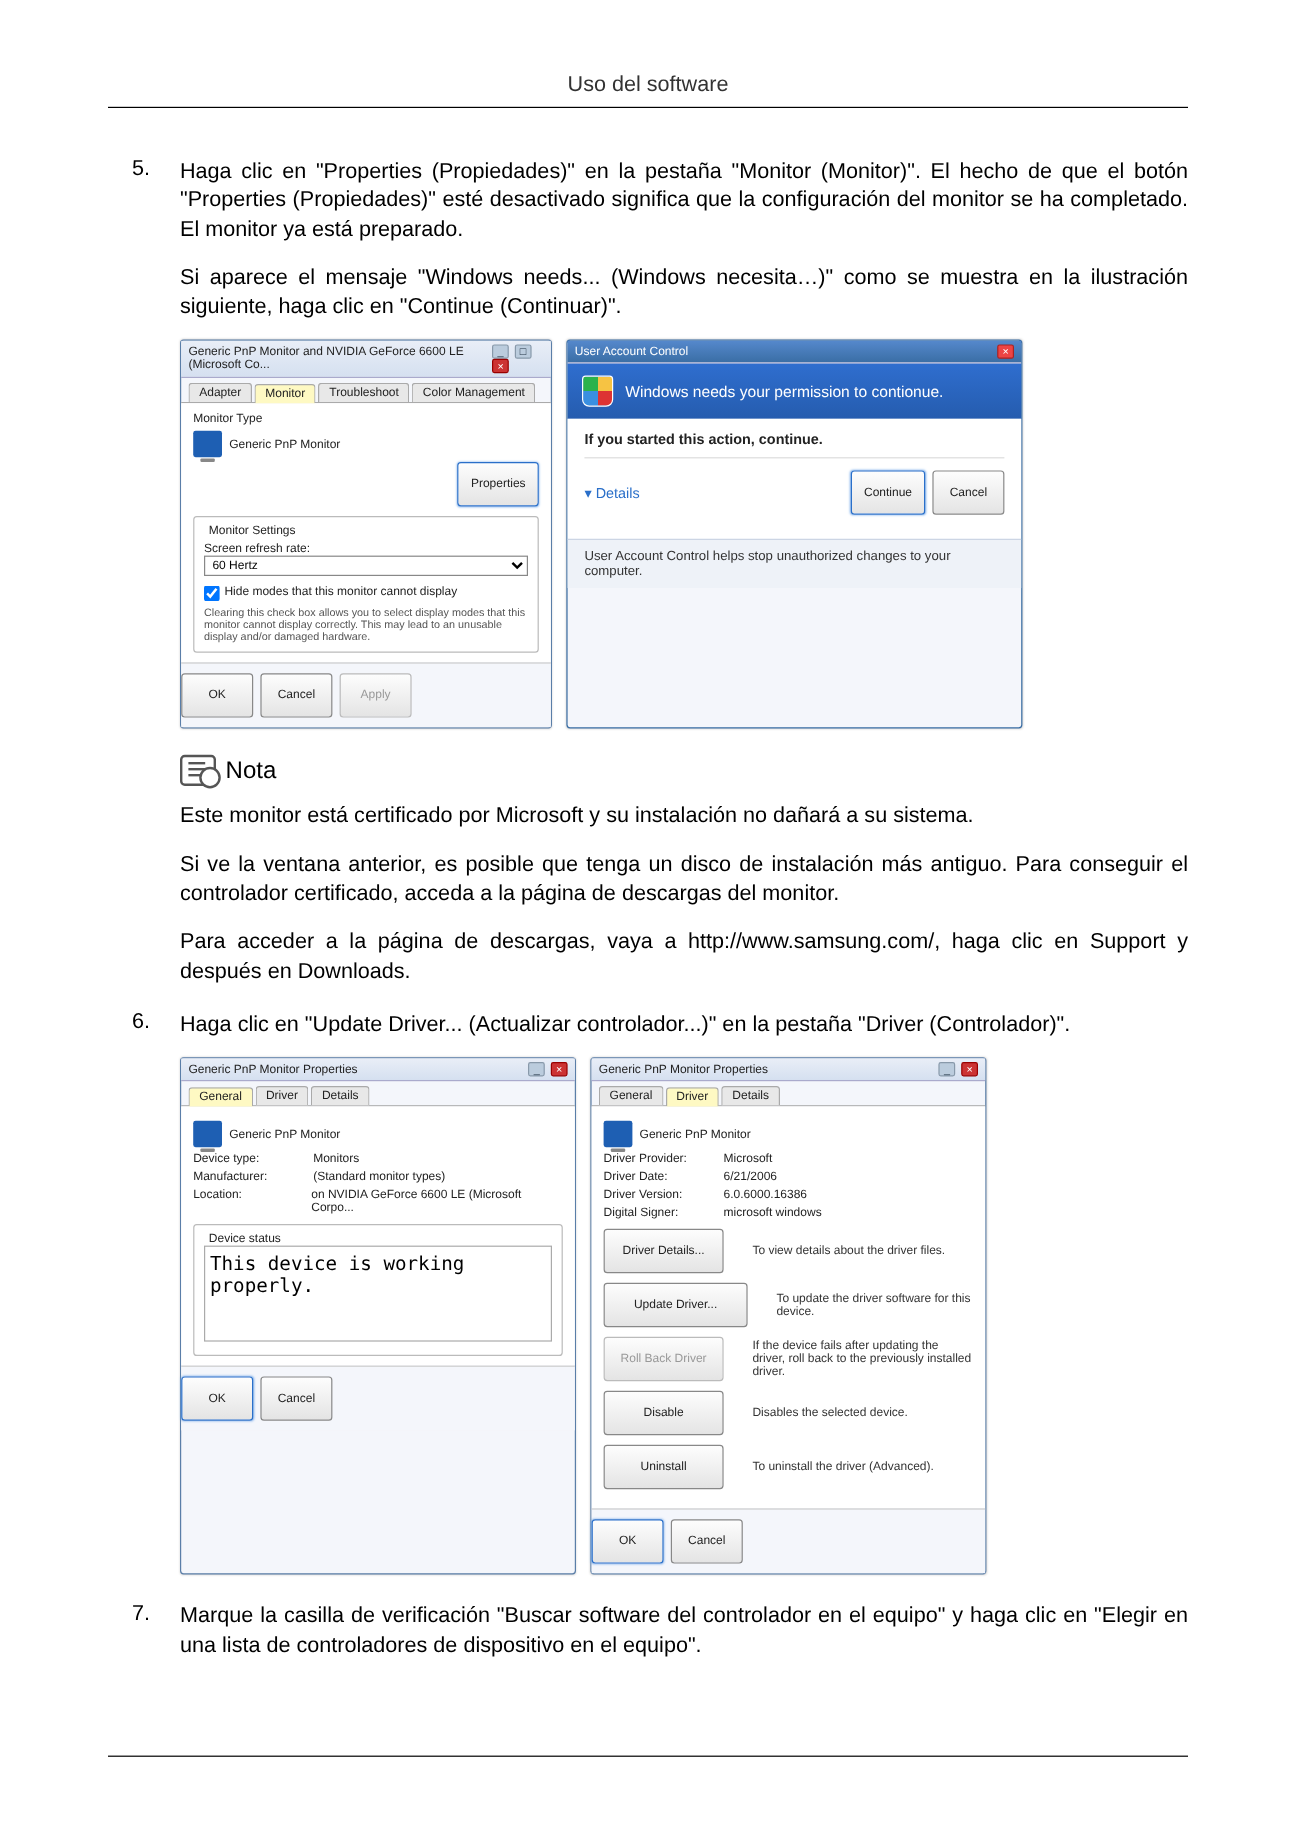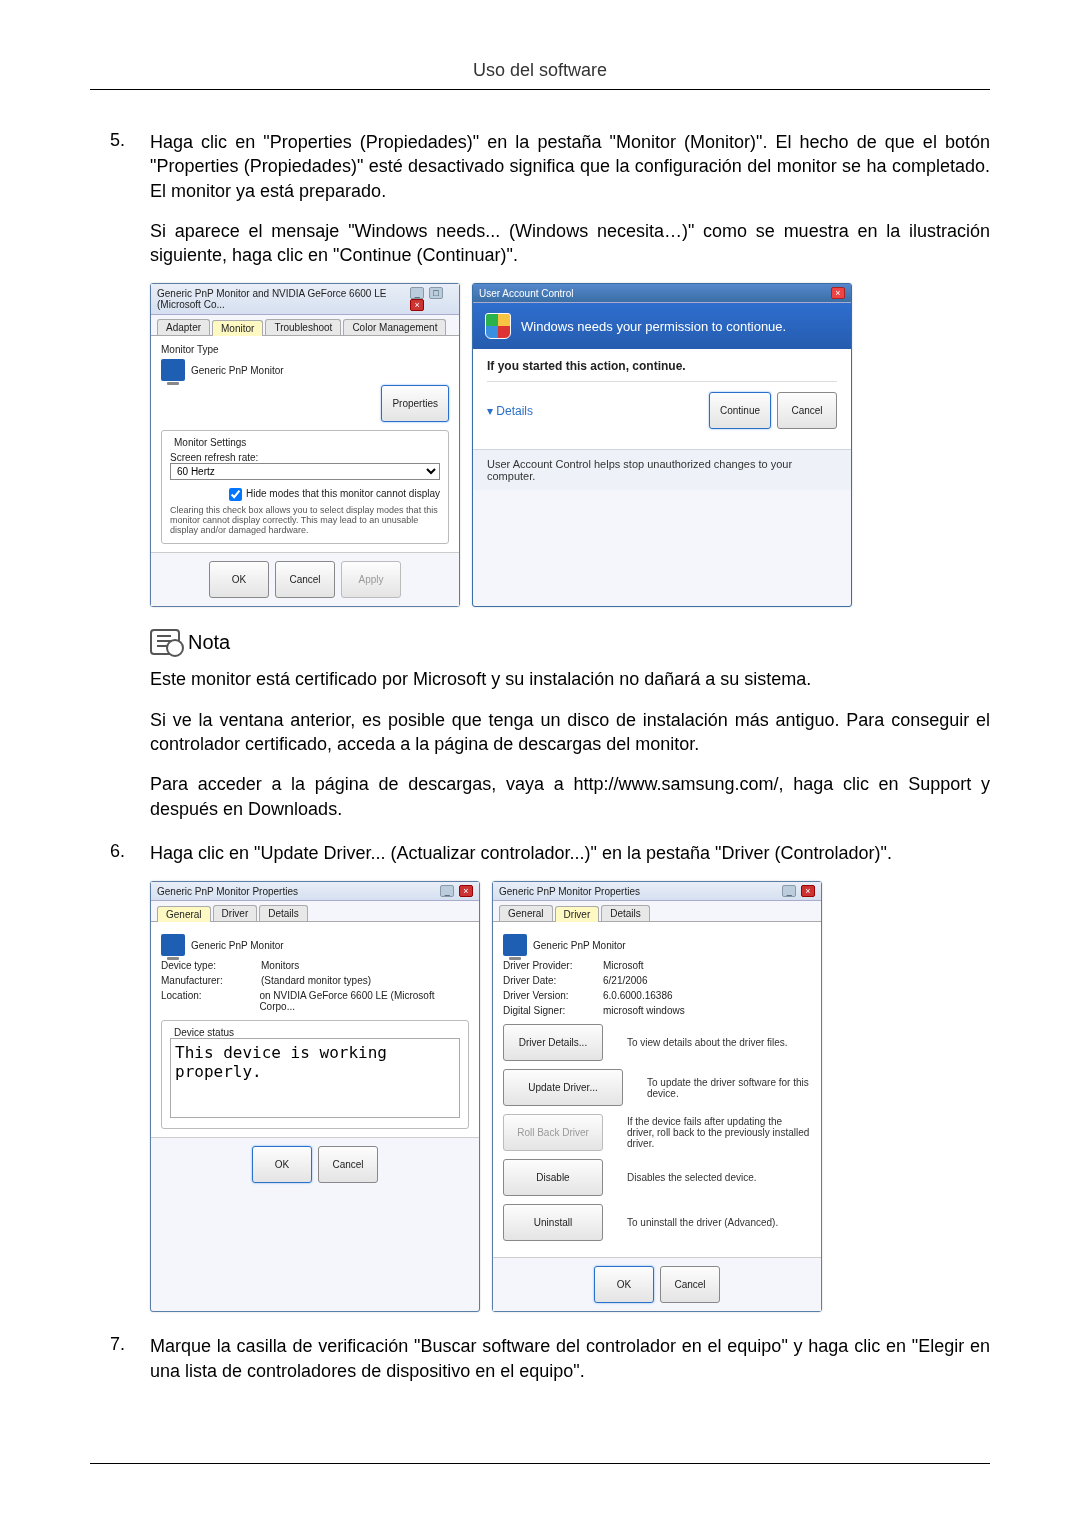--- a/index.html
+++ b/index.html
@@ -122,22 +122,22 @@
   }
   .btn.default { border-color:#2a6fc9; box-shadow:0 0 2px #6aa3e8; }
   .btn.disabled { color:#999; border-color:#bbb; }
   select.fake {
     width: 100%;
     font-size: 10px;
     padding:1px 2px;
     border:1px solid #888;
     background:#fff;
   }
-  .chk { display:flex; gap:4px; align-items:flex-start; font-size:10px;justify-content:flex-end; }
-  .btnrow { display:flex; gap:6px; justify-content:center; padding:8px 0; background:#f4f6fb; border-top:1px solid #ccc; }
+  .chk { display:flex; gap:4px; align-items:flex-start; font-size:10px; }
+  .btnrow { display:flex; gap:6px; justify-content:flex-start; padding:8px 0; background:#f4f6fb; border-top:1px solid #ccc; }
 
   
   .uac {
     width: 380px;
     border: 1px solid #3a6ea5;
   }
   .uac .titlebar {
     background: linear-gradient(#5588cc,#3a6ea5);
     color:#fff;
     font-weight: normal;

